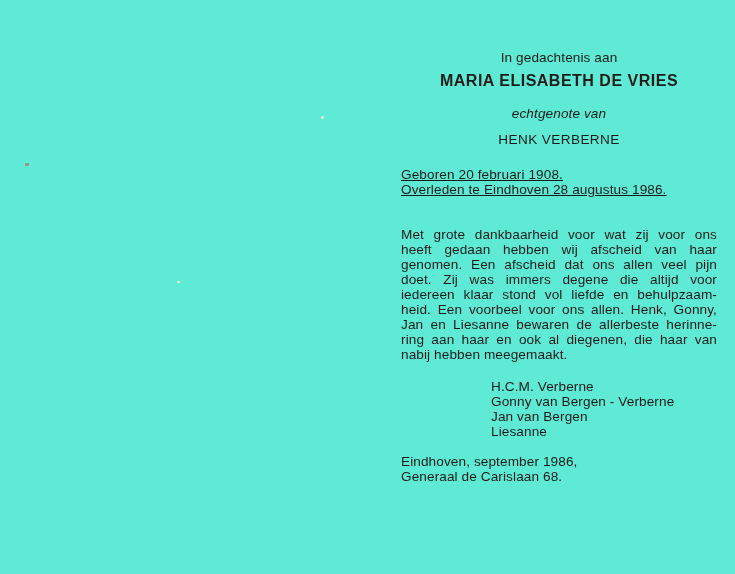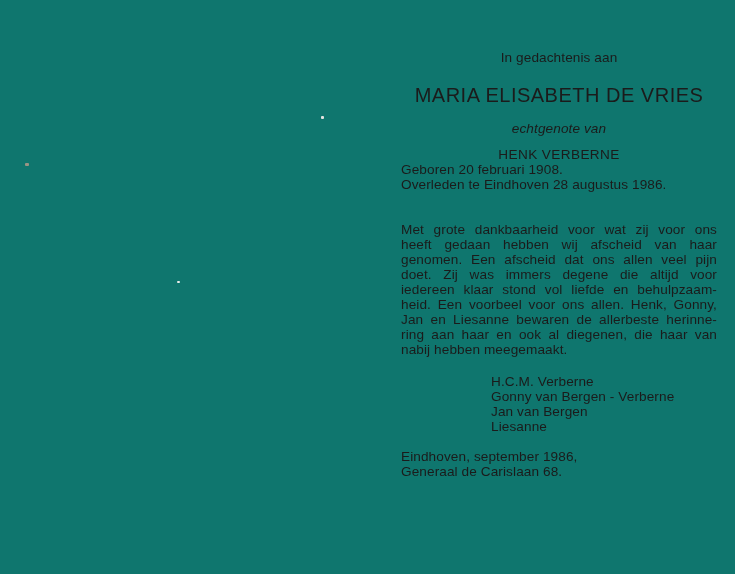--- a/index.html
+++ b/index.html
@@ -4,40 +4,40 @@
 <style>
   html, body {
     margin: 0;
     padding: 0;
     background: #ffffff;
   }
   .scan {
     position: relative;
     width: 735px;
     height: 574px;
-    background: #0f766e;
+    background: #5eead4;
     overflow: hidden;
     font-family: "Liberation Sans", "DejaVu Sans", sans-serif;
     color: #1b1b1b;
   }
   .page-right {
     position: absolute;
     left: 401px;
     top: 50px;
     width: 316px;
     font-size: 13.6px;
     line-height: 15px;
     letter-spacing: 0.1px;
   }
   .center-line { text-align: center; }
   .intro    { margin-top: 0; }
-  .name     { margin-top: 23px; font-weight: normal; font-size: 20px; letter-spacing: 0.5px; }
+  .name     { margin-top: 8px; font-weight: bold; font-size: 16px; letter-spacing: 0.5px; }
   .relation { margin-top: 18px; font-style: italic; }
   .spouse   { margin-top: 11px; letter-spacing: 0.4px; }
-  .dates    { margin-top: 0; text-align: left; }
+  .dates    { margin-top: 20px; text-align: left; text-decoration: underline; }
   .para     { margin-top: 30px; }
   .para .jline {
     text-align: justify;
     text-align-last: justify;
   }
   .para .jline.last {
     text-align-last: left;
   }
   .sigs {
     margin-top: 17px;

